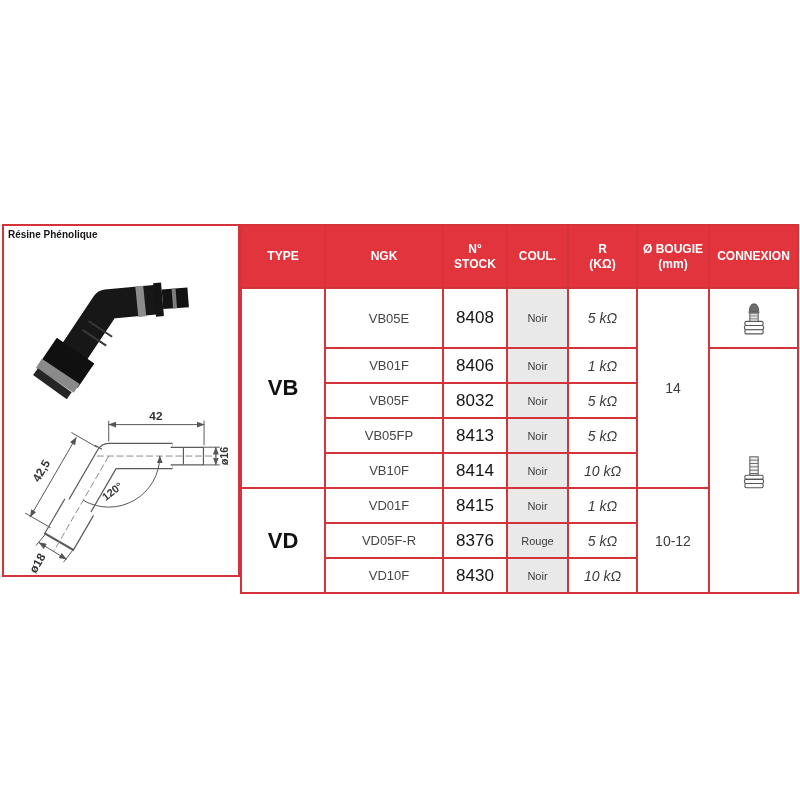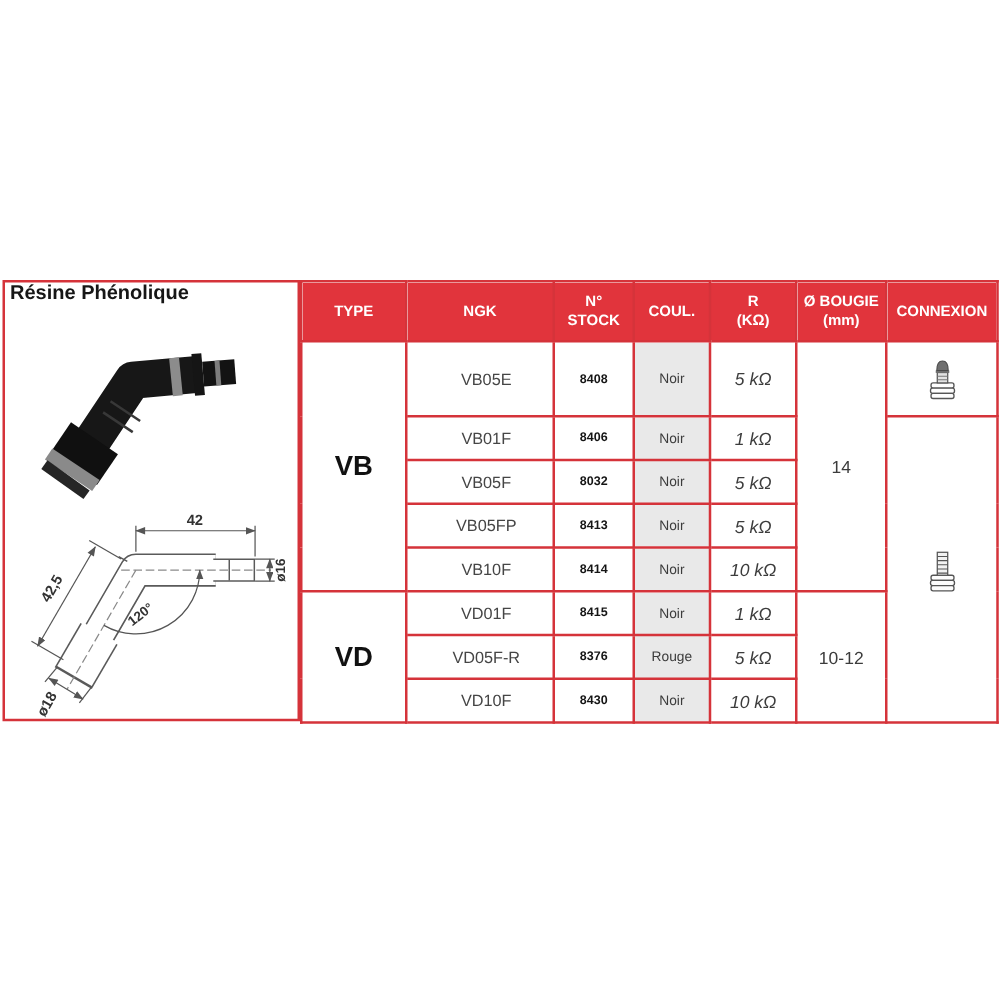--- a/index.html
+++ b/index.html
@@ -12,41 +12,41 @@
     font-family:"Liberation Sans",sans-serif;overflow:hidden;
   }
   .sheet{position:absolute;top:224px;left:2px;display:flex;align-items:flex-start;}
 
   
   .panel{
     width:238px;height:353px;box-sizing:border-box;background:#fff;
     border:2px solid var(--border);display:flex;flex-direction:column;
   }
   .panel-title{
-    font-size:16px;font-weight:bold;color:#161616;padding:2px 4px 0 4px;line-height:14px;
+    font-size:10px;font-weight:bold;color:#161616;padding:2px 4px 0 4px;line-height:14px;
   }
   .photo-wrap{height:160px;display:flex;justify-content:center;}
   .draw-wrap{flex:1;display:flex;justify-content:center;align-items:flex-start;}
 
   
   table.spec{
     border-collapse:collapse;table-layout:fixed;width:557px;height:353px;background:#fff;
   }
   .spec th,.spec td{
     border:2px solid var(--border);padding:0;text-align:center;vertical-align:middle;
     overflow:hidden;
   }
-  .spec thead tr{height:48px;}
+  .spec thead tr{height:63px;}
   .spec th{
     background:var(--red);color:#fff;font-size:12px;font-weight:bold;line-height:15px;
   }
   tr.row-first{height:60px;}
   tr.row{height:35px;}
   td.ngk{text-align:center;padding-left:10px;font-size:13px;color:var(--body-text);}
-  td.stock{font-weight:bold;font-size:10px;color:var(--dark-text);}
+  td.stock{font-weight:normal;font-size:17px;color:var(--dark-text);}
   td.coul{background:var(--graycell);font-size:11px;color:#3c3c3c;}
   td.r{font-size:14px;color:#3c3c3c;font-style:italic;}
   td.type{font-size:22px;font-weight:bold;color:#111;text-align:center;}
   td.bougie{font-size:14px;color:#3c3c3c;}
   td.conn svg{display:block;margin:0 auto;}
   text{font-family:"Liberation Sans",sans-serif;}
 </style>
 </head>
 <body>
 

